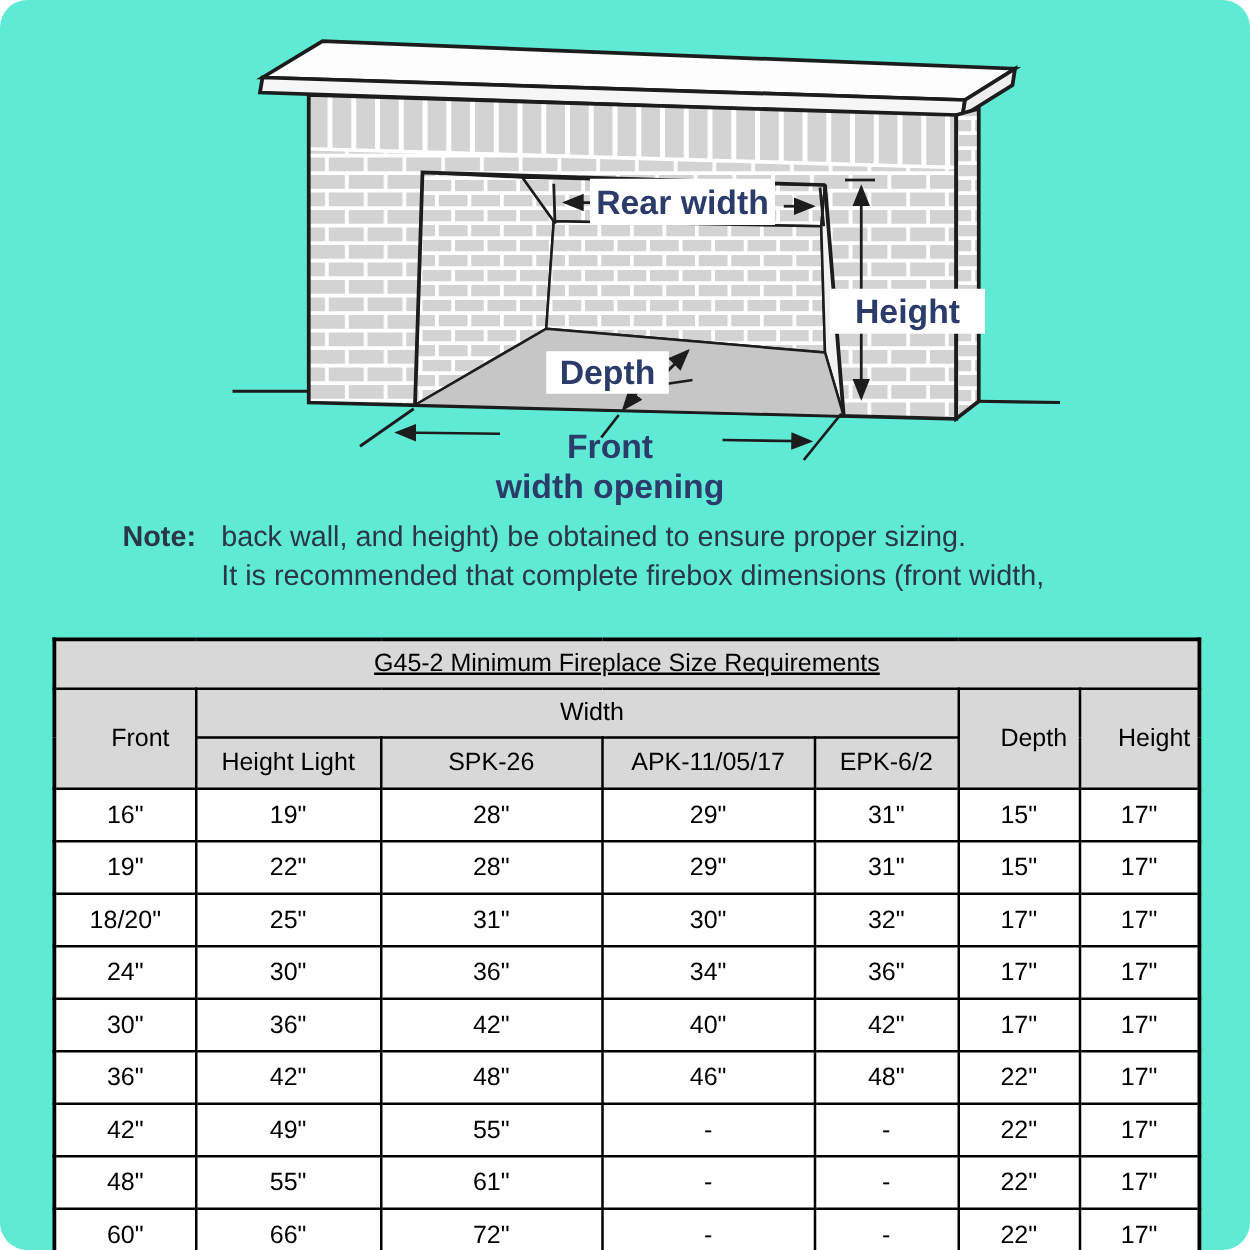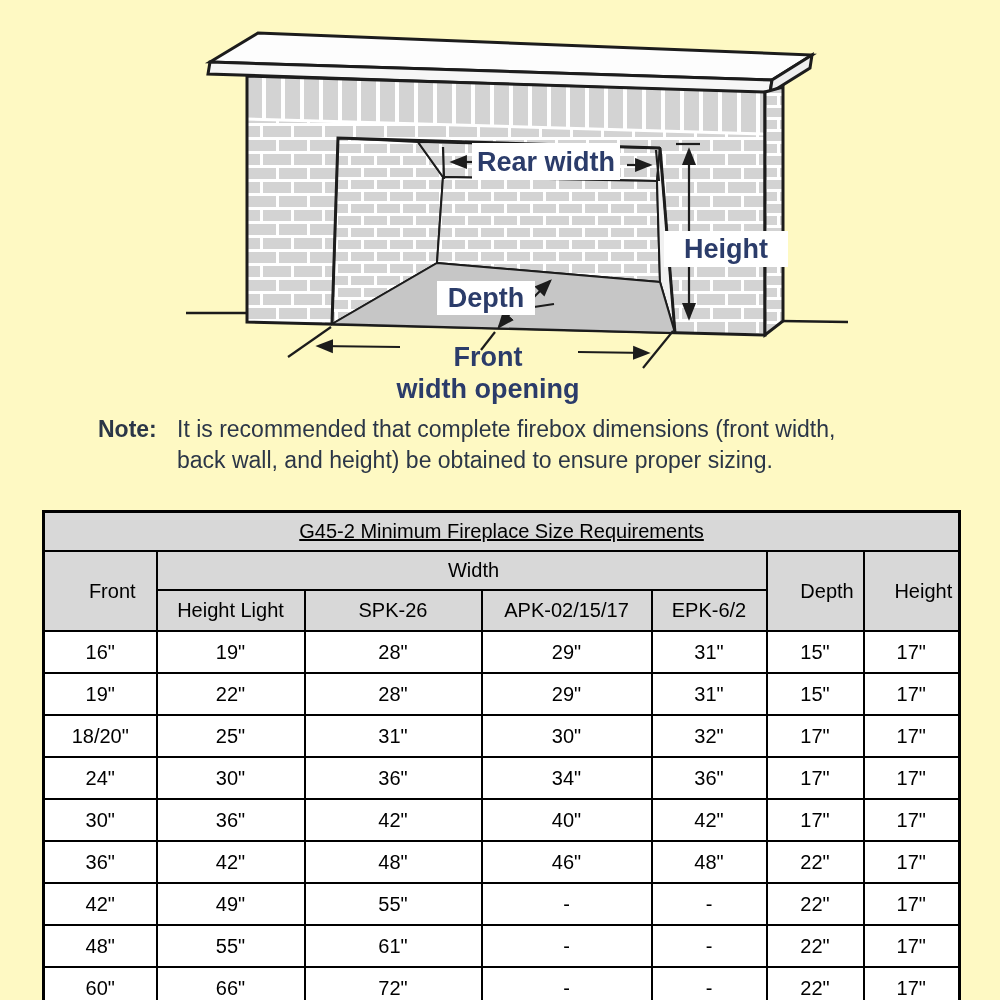--- a/index.html
+++ b/index.html
@@ -1,17 +1,17 @@
 <!DOCTYPE html>
 <html><head>
 <meta charset="utf-8">
 <style>
   html,body{margin:0;padding:0;background:#ffffff;}
-  .page{position:relative;width:1000px;height:1000px;background:#fef9c3;overflow:hidden;
-        font-family:"Liberation Sans", sans-serif;}
+  .page{position:relative;width:1000px;height:1000px;background:#5eead4;overflow:hidden;
+        font-family:"Liberation Sans", sans-serif;border-radius:22px;}
   .diagram-svg{position:absolute;left:0;top:0;}
   .dim-label{font-family:"Liberation Sans", sans-serif;font-size:27px;font-weight:bold;
              fill:#2b3c6a;text-anchor:middle;}
   .note{position:absolute;left:98px;top:414px;display:flex;
         font-size:23px;line-height:31px;color:#2b3647;}
   .note-label{font-weight:bold;flex:0 0 79px;}
   .note-body div{white-space:nowrap;}
   table.specs{position:absolute;left:42px;top:510px;width:916px;border-collapse:collapse;
         table-layout:fixed;border:3px solid #000;color:#000;}
   table.specs td{border:2px solid #000;text-align:center;vertical-align:middle;
@@ -100,22 +100,22 @@
     <line x1="331" y1="327" x2="288" y2="357" stroke="#1c1c1c" stroke-width="2.2"></line>
     <line x1="578" y1="352" x2="648" y2="353" stroke="#1c1c1c" stroke-width="2.2" marker-end="url(#arr)"></line>
     <line x1="673" y1="331" x2="643" y2="368" stroke="#1c1c1c" stroke-width="2.2"></line>
     <text x="488" y="366" class="dim-label">Front</text>
     <text x="488" y="398" class="dim-label">width opening</text>
   </svg>
 
   <div class="note">
     <span class="note-label">Note:</span>
     <span class="note-body">
+      <div>back wall, and height) be obtained to ensure proper sizing.</div>
       <div>It is recommended that complete firebox dimensions (front width,</div>
-      <div>back wall, and height) be obtained to ensure proper sizing.</div>
     </span>
   </div>
 
   <table class="specs">
     <colgroup>
       <col style="width:113px">
         <col style="width:148px">
         <col style="width:177px">
       <col style="width:170px">
         <col style="width:115px">
@@ -128,21 +128,21 @@
       </tr>
       <tr class="r-h1">
         <td class="hdr" rowspan="2">Front</td>
         <td class="hdr" colspan="4">Width</td>
         <td class="hdr" rowspan="2">Depth</td>
         <td class="hdr" rowspan="2">Height</td>
       </tr>
       <tr class="r-h2">
         <td class="hdr">Height Light</td>
         <td class="hdr">SPK-26</td>
-        <td class="hdr">APK-02/15/17</td>
+        <td class="hdr">APK-11/05/17</td>
         <td class="hdr">EPK-6/2</td>
       </tr>
       <tr class="r-data">
         <td>16"</td>
         <td>19"</td>
         <td>28"</td>
         <td>29"</td>
         <td>31"</td>
         <td>15"</td>
         <td>17"</td>

